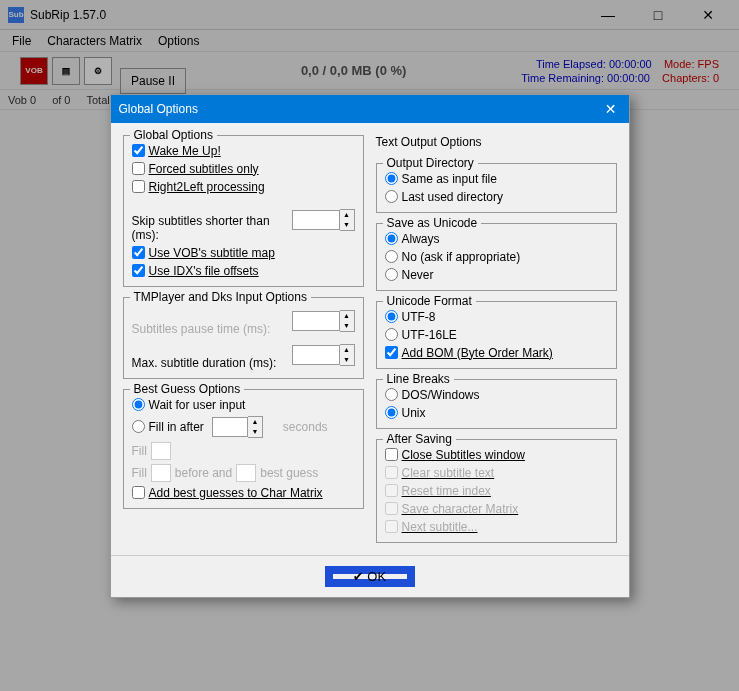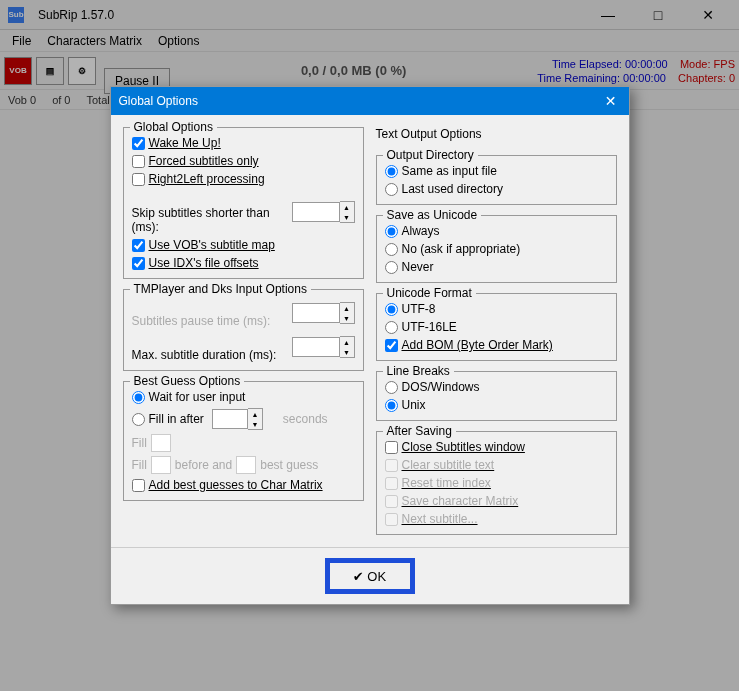--- a/index.html
+++ b/index.html
@@ -19,21 +19,21 @@
       height: 30px;
       display: flex;
       align-items: center;
       padding: 0 8px;
       border-bottom: 1px solid #ccc;
       user-select: none;
     }
     .titlebar-icon {
       width: 16px;
       height: 16px;
-      margin-right: 14px;
+      margin-right: 6px;
       background: #3b82f6;
       color: white;
       font-size: 9px;
       display: flex;
       align-items: center;
       justify-content: center;
       font-weight: bold;
     }
     .titlebar-title {
       flex: 1;
@@ -69,21 +69,21 @@
       cursor: pointer;
       font-size: 12px;
     }
 
     
     .toolbar {
       background: #f0f0f0;
       height: 38px;
       display: flex;
       align-items: center;
-      padding: 2px 4px;
+      padding: 2px 20px;
       border-bottom: 1px solid #ddd;
       gap: 4px;
     }
     .toolbar-icon {
       width: 28px;
       height: 28px;
       border: 1px solid #999;
       background: #fff;
       display: flex;
       align-items: center;
@@ -298,23 +298,23 @@
 
     
     .dialog-footer {
       border-top: 1px solid #ccc;
       padding: 10px;
       display: flex;
       justify-content: center;
     }
     .ok-btn {
       width: 90px;
-      height: 36px;
-      background: #f0f0f0;
-      border: 5px solid #1d4ed8;
+      height: 21px;
+      background: #f0f0f0;
+      border: 8px solid #1d4ed8;
       cursor: pointer;
       font-size: 13px;
       display: flex;
       align-items: center;
       justify-content: center;
       gap: 6px;
       text-align: center;
     }
   </style>
 </head>

